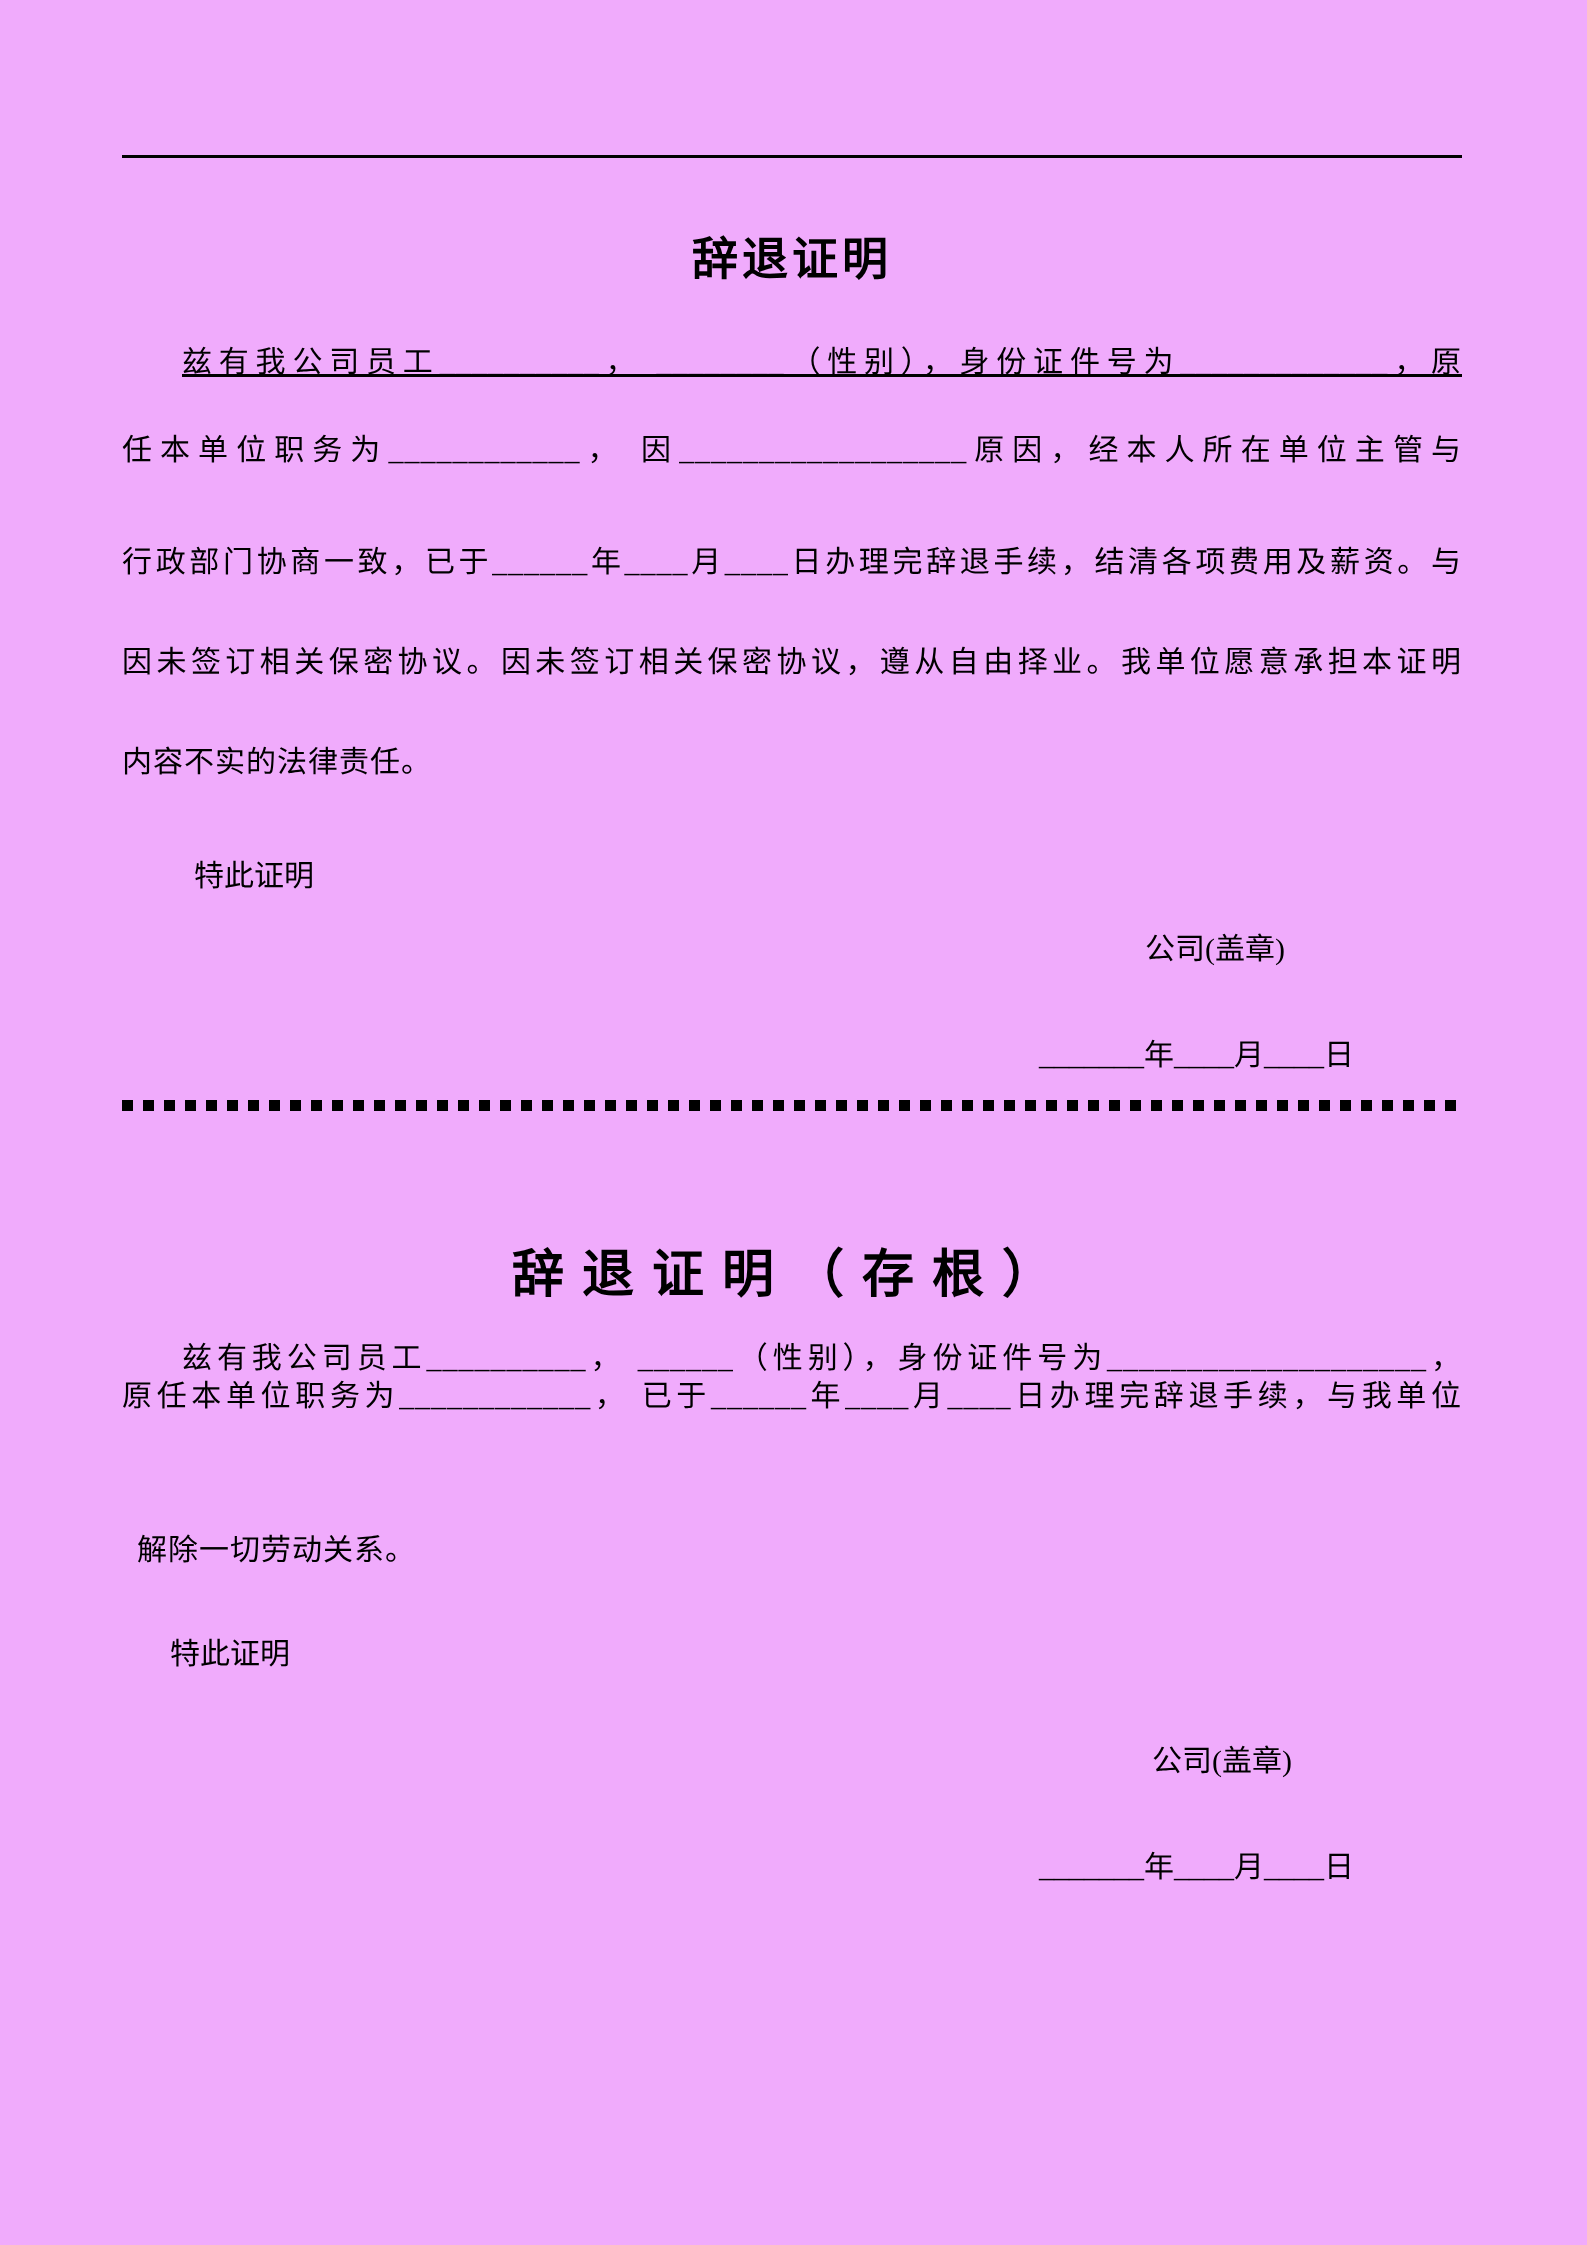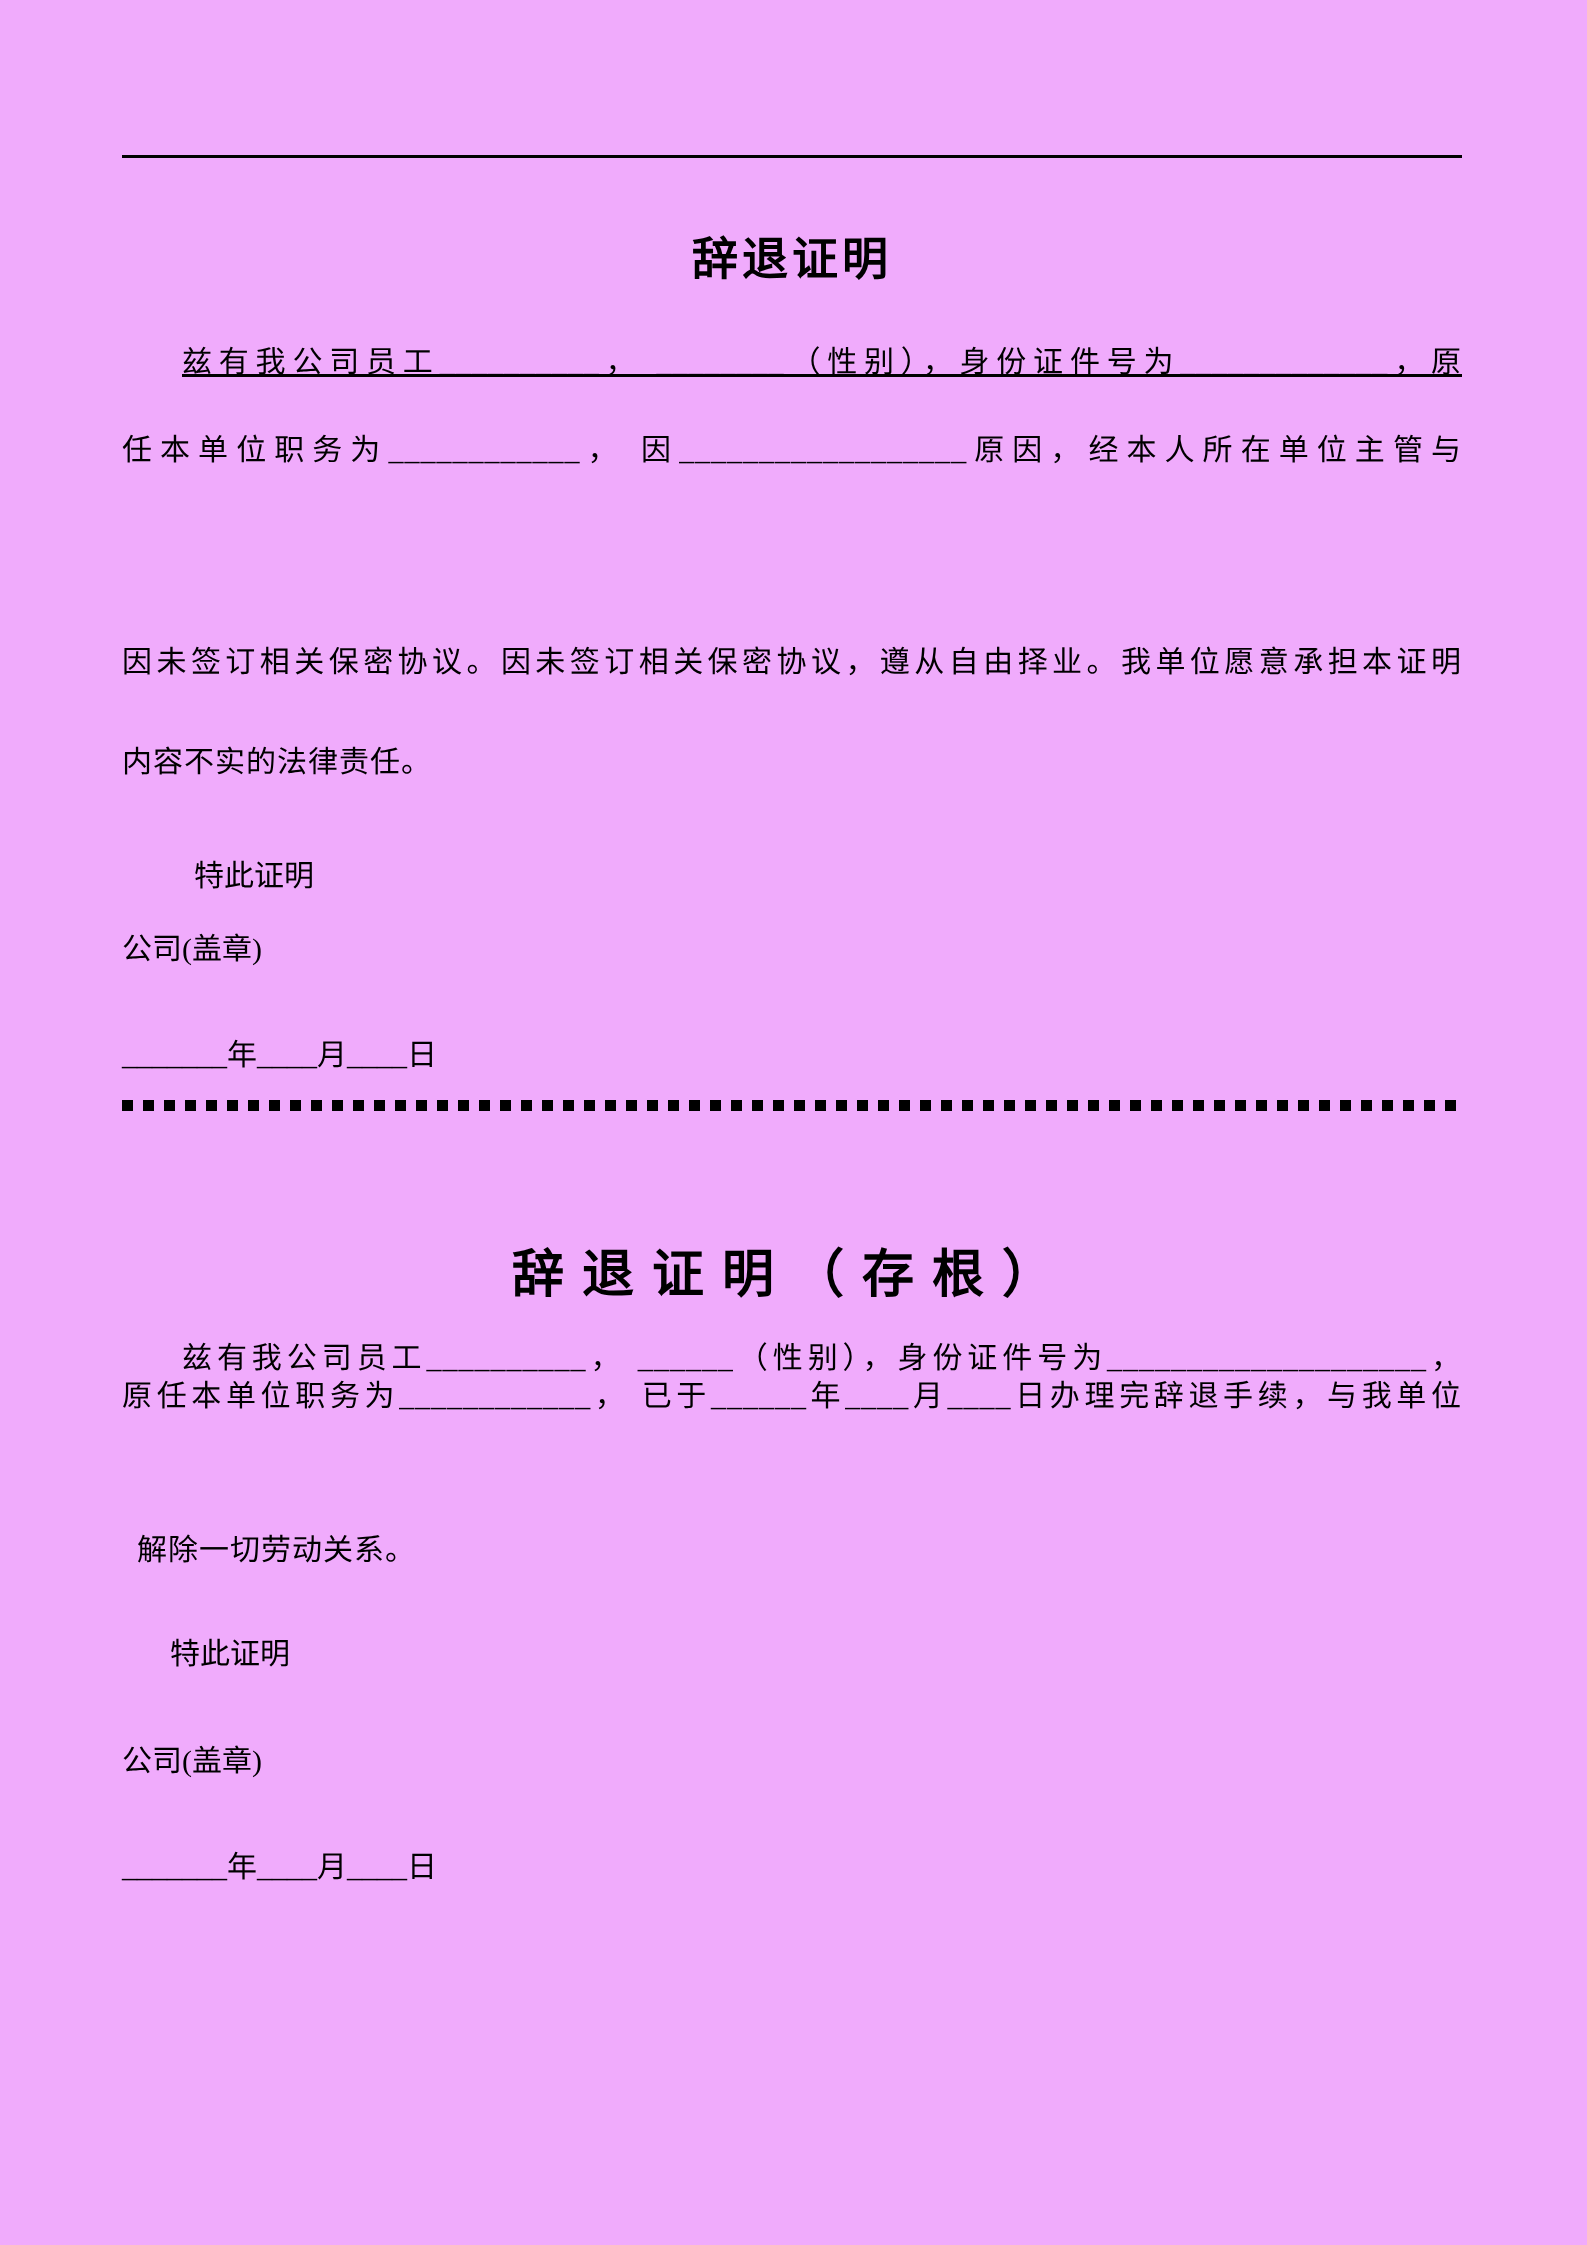--- a/index.html
+++ b/index.html
@@ -68,21 +68,21 @@
     line-height: 40px;
   }
   .closing-1 { left: 194px; top: 856px; }
   .closing-2 { left: 170px; top: 1634px; }
 
   .sig {
     left: 122px;
     width: 1340px;
     font-size: 30px;
     line-height: 42px;
-    text-align: left;
+    text-align: right;
     box-sizing: border-box;
   }
   .seal-1 { top: 928px;  padding-right: 177px; }
   .date-1 { top: 1034px; padding-right: 108px; }
   .seal-2 { top: 1740px; padding-right: 170px; }
   .date-2 { top: 1846px; padding-right: 108px; }
 
   
   .divider {
     left: 122px;
@@ -106,20 +106,21 @@
 <body style="background: rgb(255, 255, 255);">
 
 <div class="page" style="color: rgb(0, 0, 0);">
 
   <div class="abs top-rule"></div>
 
   <div class="abs doc-title title-main">辞退证明</div>
 
   <div class="abs bodyline indent c-l1">兹有我公司员工__________， ________（性别），身份证件号为_____________，原</div>
   <div class="abs bodyline c-l2">任本单位职务为____________， 因__________________原因，经本人所在单位主管与</div>
+  <div class="abs bodyline c-l3">行政部门协商一致，已于______年____月____日办理完辞退手续，结清各项费用及薪资。与</div>
   <div class="abs bodyline c-l4">因未签订相关保密协议。因未签订相关保密协议，遵从自由择业。我单位愿意承担本证明</div>
   <div class="abs bodyline left c-l5">内容不实的法律责任。</div>
 
   <div class="abs closing closing-1">特此证明</div>
 
   <div class="abs sig seal-1">公司(盖章)</div>
 
   <div class="abs sig date-1">_______年____月____日</div>
 
   <div class="abs divider"></div>

